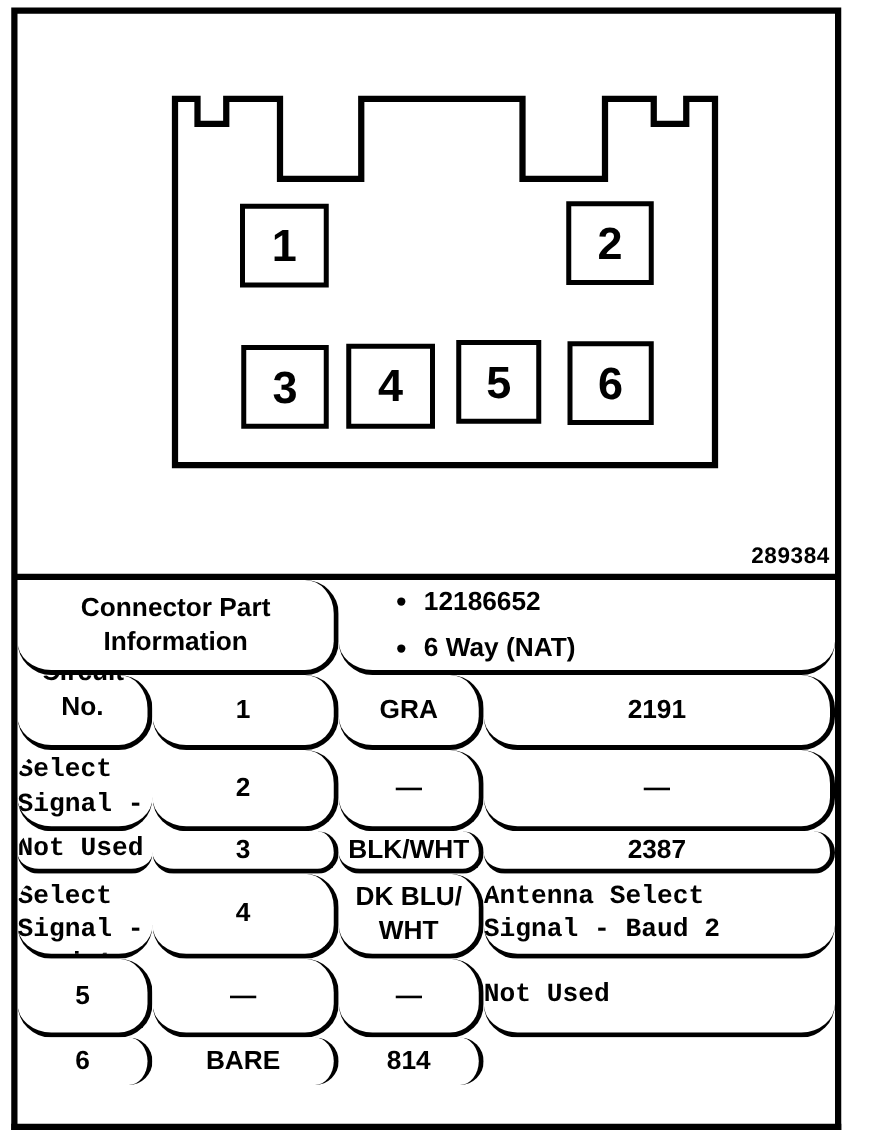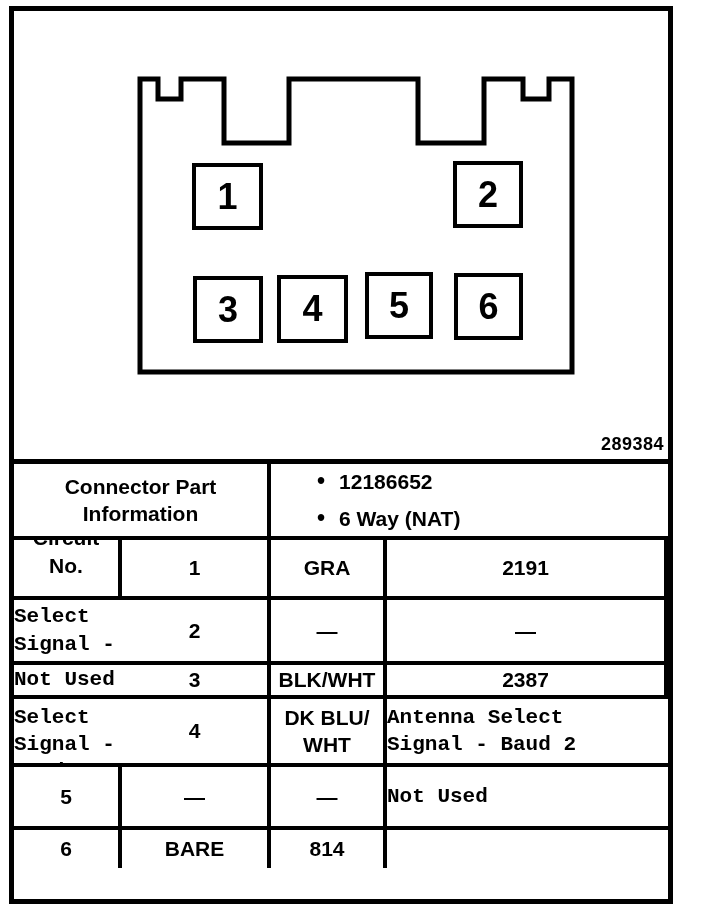--- a/index.html
+++ b/index.html
@@ -64,20 +64,21 @@
   .cell {
     border-right: 4px solid #000;
     border-bottom: 4px solid #000;
     display: flex;
     align-items: center;
     justify-content: center;
     text-align: center;
     white-space: pre-line;
     line-height: 1.3;
     overflow: hidden;
+    border-radius: 27px;
   }
   .cell.last-col { border-right: none; }
   .cell.last-row { border-bottom: none; }
   .partinfo-label { grid-column: 1 / 3; }
   .partinfo-bullets {
     grid-column: 3 / 5;
     flex-direction: column;
     align-items: flex-start;
     justify-content: center;
     padding-left: 46px;

